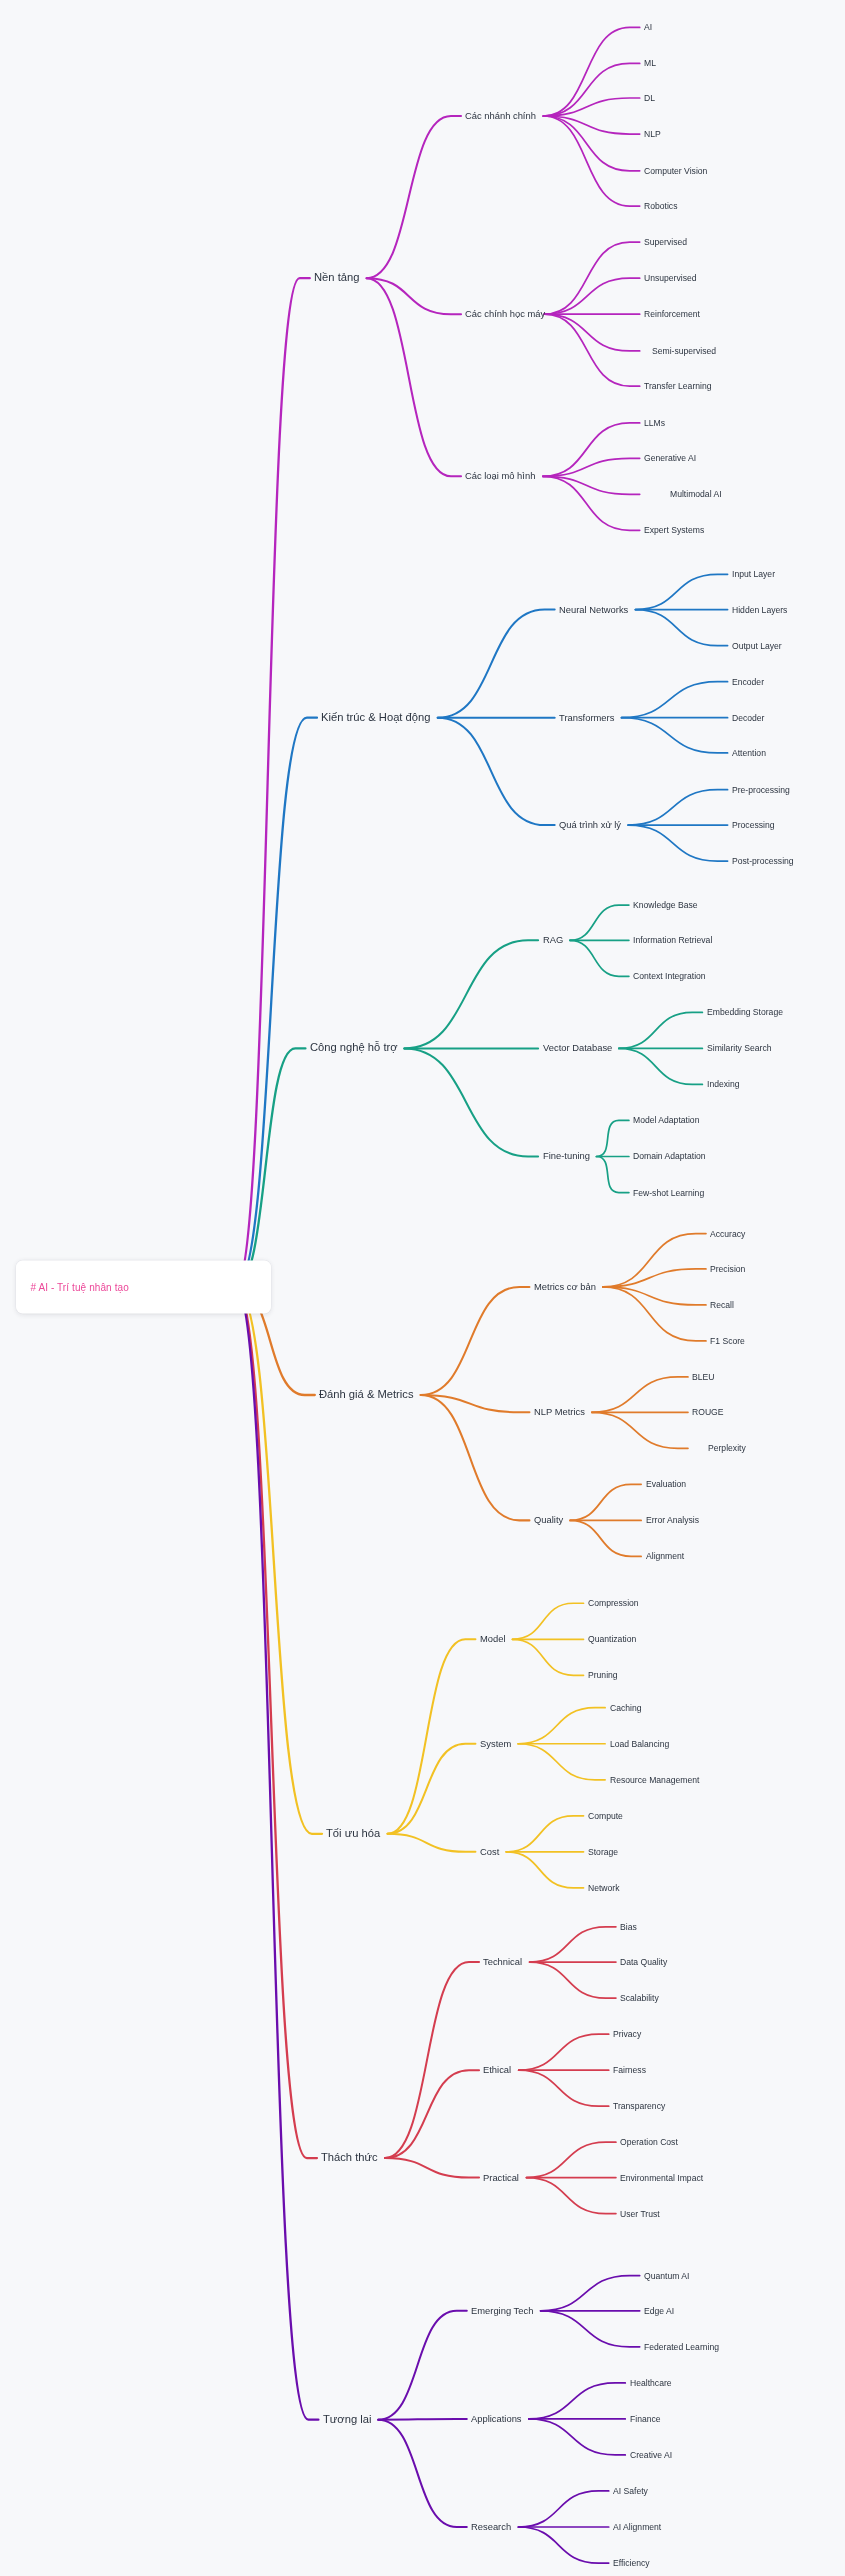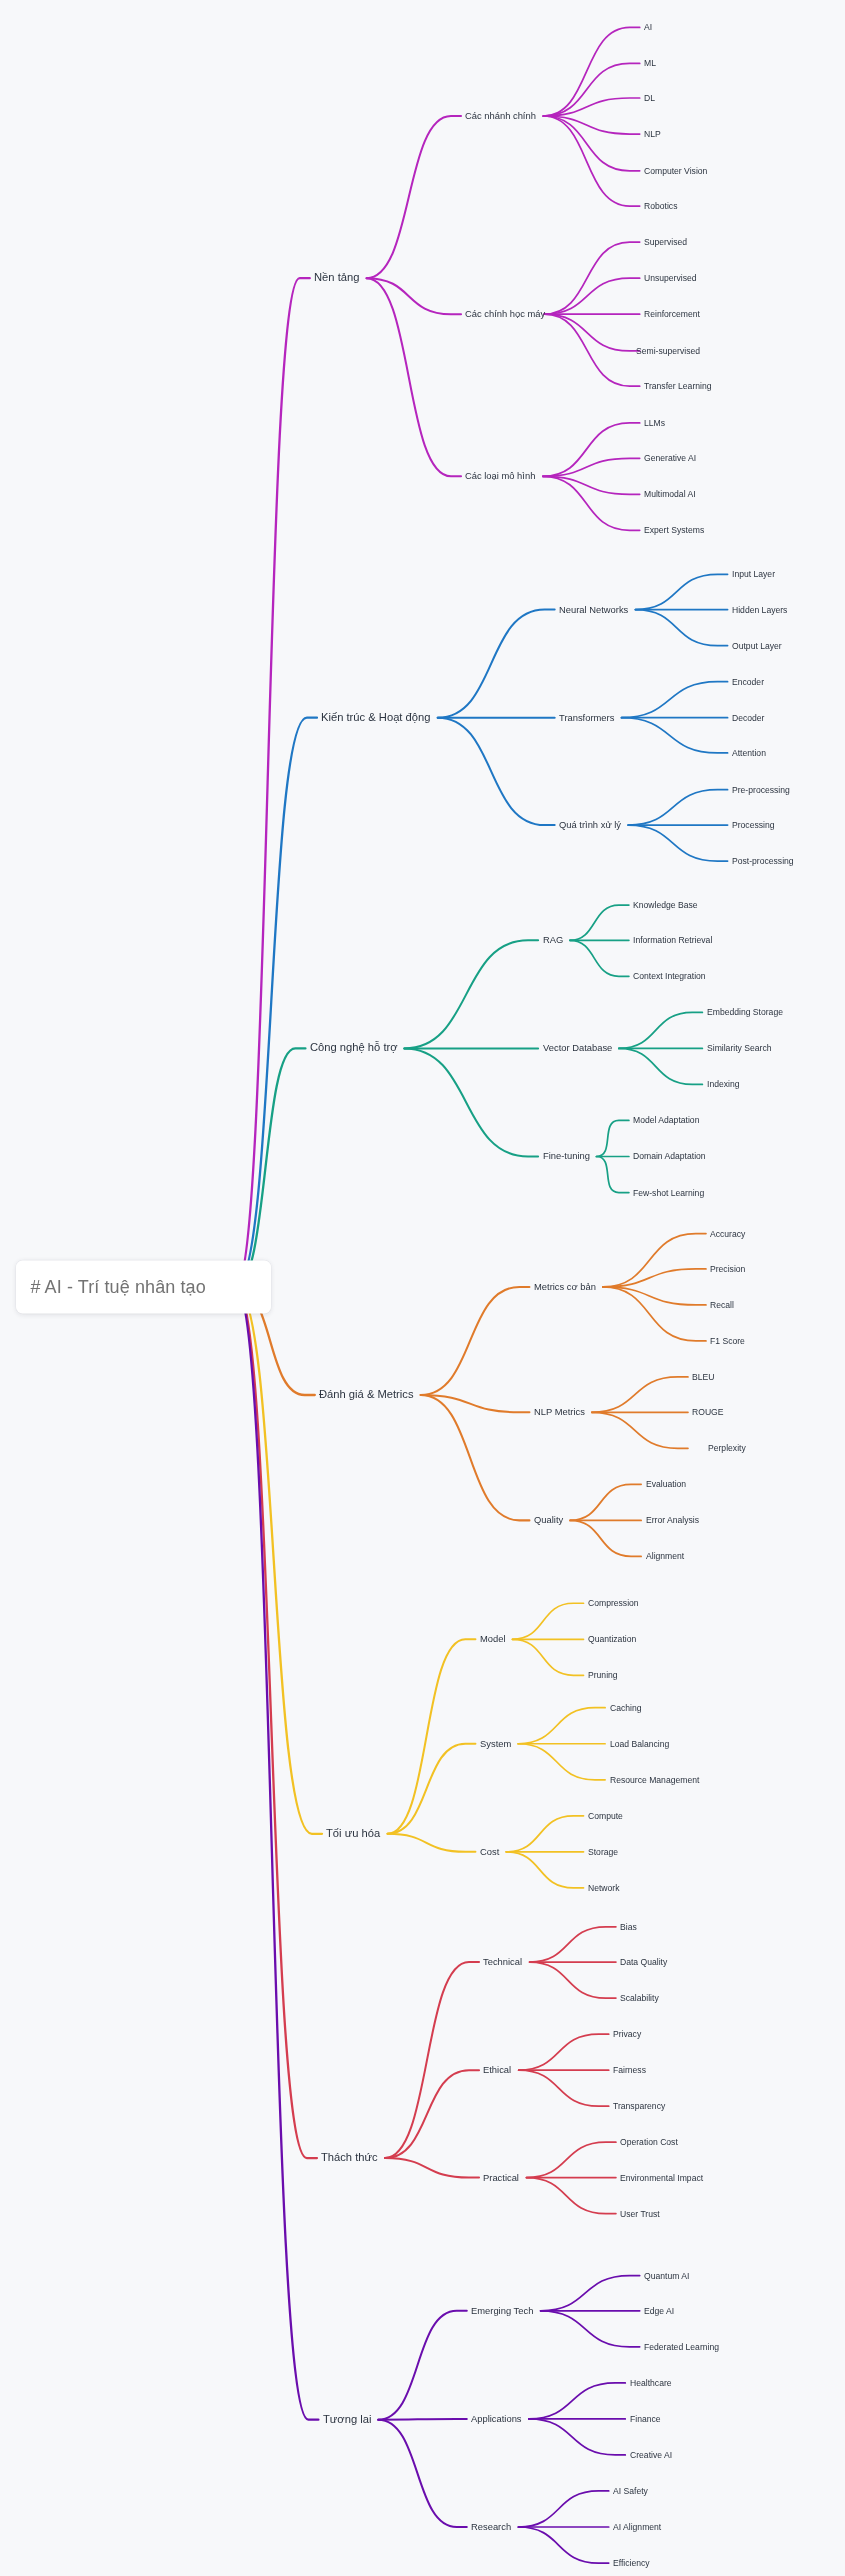--- a/index.html
+++ b/index.html
@@ -15,21 +15,21 @@
   }
   .lvl1{font-size:11.2px;}
   .lvl2{font-size:9.4px;}
   .lvl3{font-size:8.6px;}
   .root-box{
     position:absolute;background:#ffffff;border-radius:6.5px;
     box-shadow:0 1.4px 5px rgba(25,32,48,.10), 0 0 0 0.7px rgba(25,32,48,.03);
     display:flex;align-items:center;padding:0 14.4px;
     transform:translateY(-50%);
   }
-  .root-text{font-size:18px;color:#737373;white-space:nowrap;letter-spacing:0.1px;}
+  .root-text{font-size:10px;color:#ec4899;white-space:nowrap;letter-spacing:0.1px;}
 </style>
 </head>
 <body>
 
 <div id="mindmap-root">
   <svg id="links" viewBox="0 0 1173 3575" preserveAspectRatio="none">
       <path d="M 327 1786 C 375.95 1786, 367.05 386, 416 386 L 430 386" stroke="#b525bd" stroke-width="3.2" fill="none" stroke-linecap="round"></path>
       <path d="M 508.921875 386 C 573.31484375 386, 561.60703125 161, 626 161 L 640 161" stroke="#b525bd" stroke-width="2.8" fill="none" stroke-linecap="round"></path>
       <path d="M 754.296875 161 C 820.13359375 161, 808.16328125 38, 874 38 L 888 38" stroke="#b525bd" stroke-width="2.4" fill="none" stroke-linecap="round"></path>
       <path d="M 754.296875 161 C 820.13359375 161, 808.16328125 88, 874 88 L 888 88" stroke="#b525bd" stroke-width="2.4" fill="none" stroke-linecap="round"></path>
@@ -134,26 +134,26 @@
       <div class="node-label lvl3" style="left: 644px; top: 27px;"><span>AI</span></div>
       <div class="node-label lvl3" style="left: 644px; top: 63px;"><span>ML</span></div>
       <div class="node-label lvl3" style="left: 644px; top: 98px;"><span>DL</span></div>
       <div class="node-label lvl3" style="left: 644px; top: 134px;"><span>NLP</span></div>
       <div class="node-label lvl3" style="left: 644px; top: 171px;"><span>Computer Vision</span></div>
       <div class="node-label lvl3" style="left: 644px; top: 206px;"><span>Robotics</span></div>
       <div class="node-label lvl2" style="left: 465px; top: 314px;"><span>Các chính học máy</span></div>
       <div class="node-label lvl3" style="left: 644px; top: 242px;"><span>Supervised</span></div>
       <div class="node-label lvl3" style="left: 644px; top: 278px;"><span>Unsupervised</span></div>
       <div class="node-label lvl3" style="left: 644px; top: 314px; text-align: center;"><span>Reinforcement</span></div>
-      <div class="node-label lvl3" style="left: 636px; top: 351px;"><span>Semi-supervised</span></div>
+      <div class="node-label lvl3" style="left: 652px; top: 351px;"><span>Semi-supervised</span></div>
       <div class="node-label lvl3" style="left: 644px; top: 386px;"><span>Transfer Learning</span></div>
       <div class="node-label lvl2" style="left: 465px; top: 476px;"><span>Các loại mô hình</span></div>
       <div class="node-label lvl3" style="left: 644px; top: 423px;"><span>LLMs</span></div>
       <div class="node-label lvl3" style="left: 644px; top: 458px;"><span>Generative AI</span></div>
-      <div class="node-label lvl3" style="left: 644px; top: 494px;"><span>Multimodal AI</span></div>
+      <div class="node-label lvl3" style="left: 670px; top: 494px;"><span>Multimodal AI</span></div>
       <div class="node-label lvl3" style="left: 644px; top: 530px;"><span>Expert Systems</span></div>
       <div class="node-label lvl1" style="left: 321px; top: 718px;"><span>Kiến trúc &amp; Hoạt động</span></div>
       <div class="node-label lvl2" style="left: 559px; top: 610px;"><span>Neural Networks</span></div>
       <div class="node-label lvl3" style="left: 732px; top: 574px;"><span>Input Layer</span></div>
       <div class="node-label lvl3" style="left: 732px; top: 610px;"><span>Hidden Layers</span></div>
       <div class="node-label lvl3" style="left: 732px; top: 646px;"><span>Output Layer</span></div>
       <div class="node-label lvl2" style="left: 559px; top: 718px;"><span>Transformers</span></div>
       <div class="node-label lvl3" style="left: 732px; top: 682px;"><span>Encoder</span></div>
       <div class="node-label lvl3" style="left: 732px; top: 718px;"><span>Decoder</span></div>
       <div class="node-label lvl3" style="left: 732px; top: 753px;"><span>Attention</span></div>

